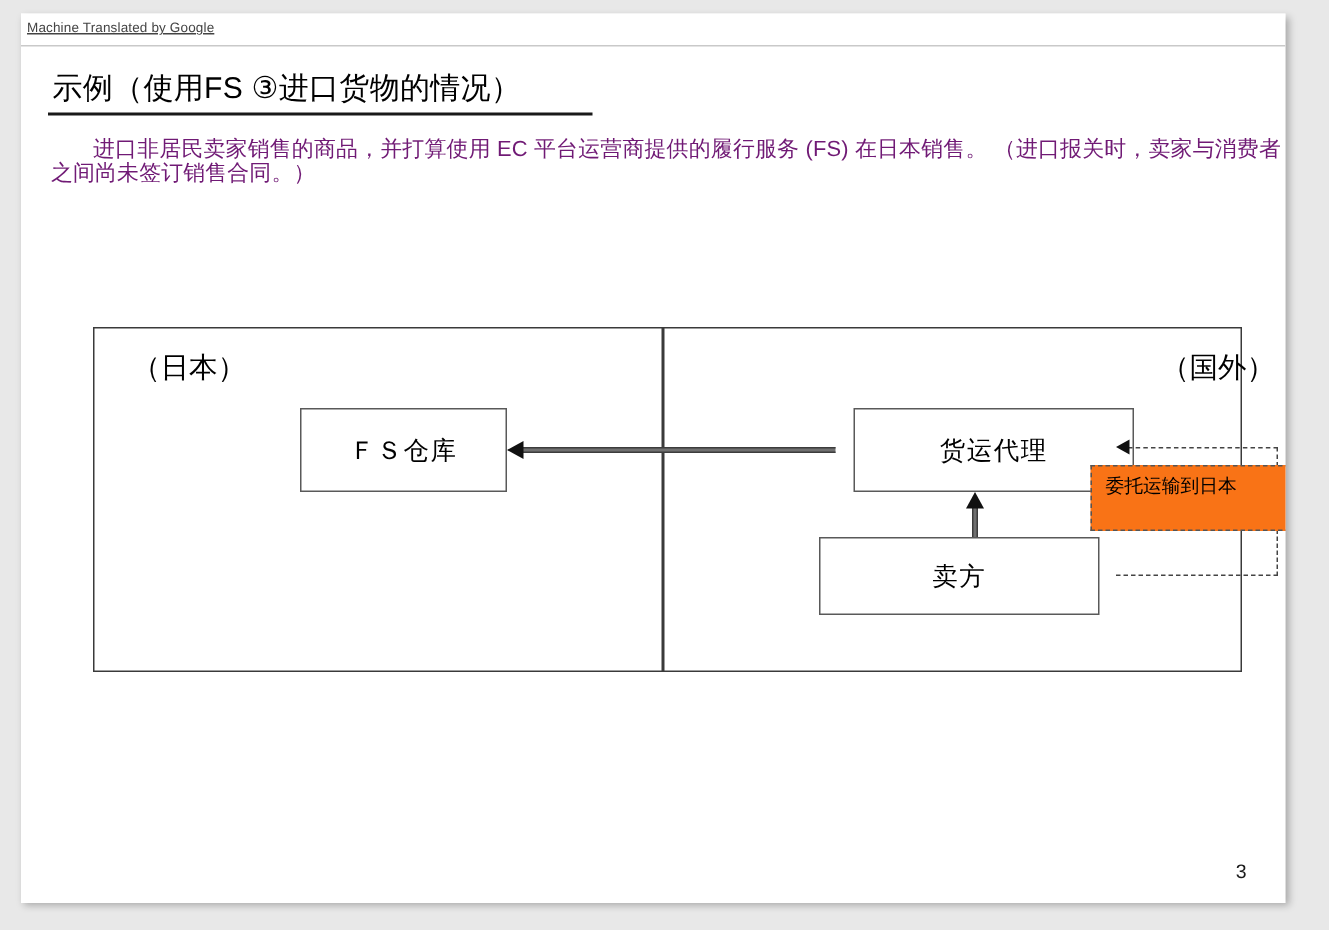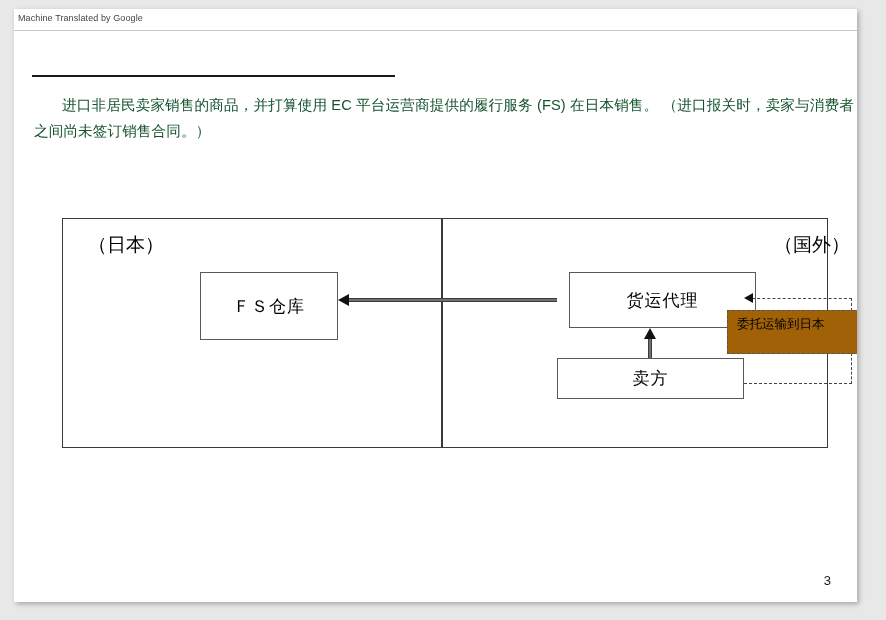--- a/index.html
+++ b/index.html
@@ -60,20 +60,21 @@
 
   
   .mt-banner {
     position: absolute;
     left: 4px;
     top: 4px;
     font-size: 9px;
     color: #444444;
     letter-spacing: 0.1px;
     white-space: nowrap;
+    text-decoration: underline;
   }
   .mt-rule {
     position: absolute;
     left: 0;
     top: 21px;
     width: 843px;
     height: 1px;
     background: #c9c9c9;
   }
 
@@ -93,22 +94,22 @@
     top: 66px;
     width: 363px;
     height: 2px;
     background: #1a1a1a;
   }
 
   
   .para {
     position: absolute;
     font-size: 14.6px;
-    line-height: 26px;
-    color: #14532d;
+    line-height: 16px;
+    color: #701a75;
     text-indent: 28px;
     text-align: justify;
     letter-spacing: 0.1px;
   }
   #para-top {
     left: 20px;
     top: 83px;
     width: 820px;
   }
   #para-mid {
@@ -162,27 +163,27 @@
     background: #ffffff;
     display: flex;
     align-items: center;
     justify-content: center;
     font-size: 17px;
     color: #000000;
     letter-spacing: 1px;
     z-index: 3;
   }
   #node-fs {
-    left: 138px; top: 54px; width: 138px; height: 68px;
+    left: 138px; top: 54px; width: 138px; height: 56px;
   }
   #node-forwarder {
     left: 495px; top: 54px; width: 187px; height: 56px; margin-left: 12px;
   }
   #node-seller {
-    left: 495px; top: 140px; width: 187px; height: 41px;
+    left: 484px; top: 140px; width: 187px; height: 52px;
   }
 
   
   .arrow-h {
     position: absolute;
     z-index: 2;
   }
   .arrow-h .shaft {
     position: absolute;
     left: 10px;
@@ -240,21 +241,21 @@
 
   
   .callout {
     position: absolute;
     left: 665px;
     top: 92px;
     width: 148px;
     height: 44px;
     border: 1.5px dashed #555555;
     box-sizing: border-box;
-    background: #a16207;
+    background: #f97316;
     z-index: 5;
     color: #000000;
     font-size: 12.5px;
     padding-top: 5px;
     padding-left: 9px;
     white-space: nowrap;
   }
 
   
   .dash-h {
@@ -302,20 +303,21 @@
   <div class="gutter-top"></div>
   <div class="gutter-left"></div>
   <div class="gutter-right"></div>
   <div class="gutter-bottom"></div>
 
   <div id="page">
 
     <div class="mt-banner">Machine Translated by Google</div>
     <div class="mt-rule"></div>
 
+    <div class="doc-title">示例（使用FS ③进口货物的情况）</div>
     <div class="title-rule"></div>
 
     <div class="para" id="para-top">进口非居民卖家销售的商品，并打算使用 EC 平台运营商提供的履行服务 (FS) 在日本销售。 （进口报关时，卖家与消费者之间尚未签订销售合同。）</div>
 
 
     <div id="diagram">
 
       <div class="frame"></div>
       <div class="divider"></div>
 

